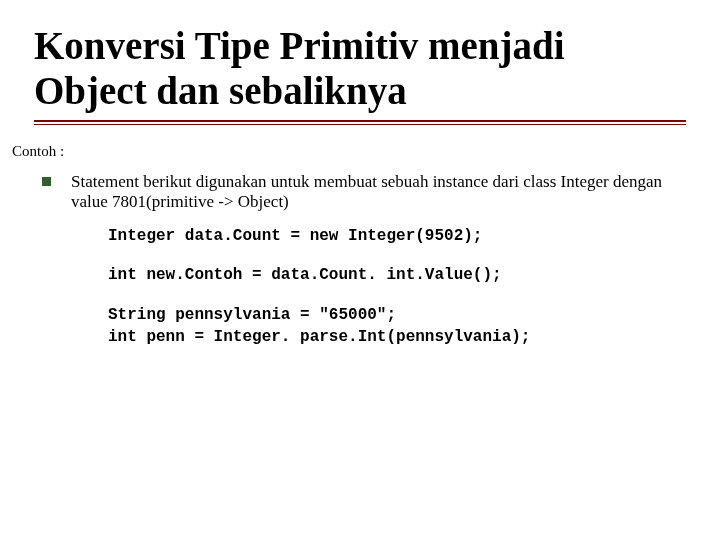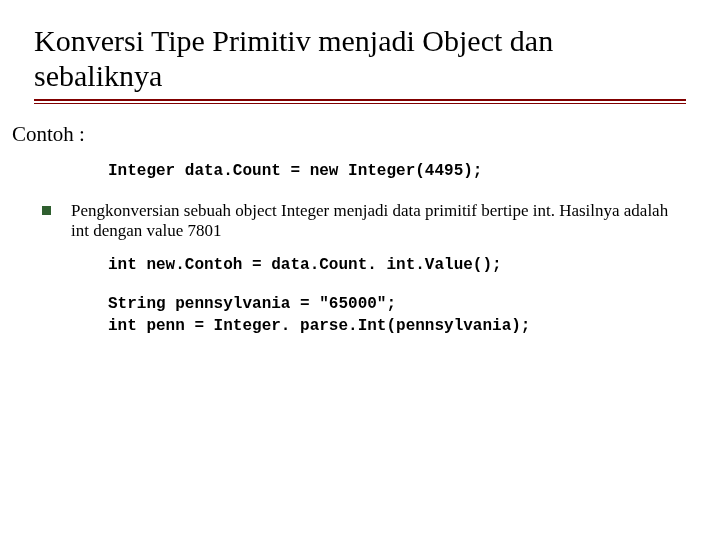--- a/index.html
+++ b/index.html
@@ -8,33 +8,33 @@
     height: 540px;
     background: #fff;
     font-family: "Times New Roman", Times, serif;
     color: #000;
     overflow: hidden;
   }
   .slide {
     padding: 24px 34px 10px 34px;
   }
   .title {
-    font-size: 30px;
+    font-size: 39px;
     line-height: 1.15;
-    font-weight: 400;
+    font-weight: 700;
     margin-bottom: 6px;
   }
   .rule-wrap {
     margin-top: 2px;
     margin-bottom: 18px;
   }
   .rule1 { height: 2px; background: #800000; }
   .rule2 { height: 1px; background: #800000; margin-top: 2px; }
   .subhead {
-    font-size: 21px;
+    font-size: 15px;
     margin: 6px 0 12px -22px;
   }
   .item {
     display: flex;
     margin: 10px 0 4px 8px;
   }
   .bullet {
     width: 9px; height: 9px;
     background: #2f5f2f;
     margin-top: 5px;
@@ -59,23 +59,23 @@
 
 <div class="slide">
   <h1 class="title">Konversi Tipe Primitiv menjadi Object dan sebaliknya</h1>
   <div class="rule-wrap">
     <div class="rule1"></div>
     <div class="rule2"></div>
   </div>
 
   <div class="subhead">Contoh :</div>
 
-  <div class="code">Integer data.Count = new Integer(4495);</div>
-
   <div class="item">
     <div class="bullet"></div>
-    <div class="body">Pengkonversian sebuah object Integer menjadi data primitif bertipe int. Hasilnya adalah int dengan value 7801</div>
+    <div class="body">Statement berikut digunakan untuk membuat sebuah instance dari class Integer dengan value 7801(primitive -&gt; Object)</div>
   </div>
+  <div class="code">Integer data.Count = new Integer(9502);</div>
+
   <div class="code">int new.Contoh = data.Count. int.Value();</div>
 
   <div class="code">String pennsylvania = "65000";
 int penn = Integer. parse.Int(pennsylvania);</div>
 </div>
 
 </body></html>

